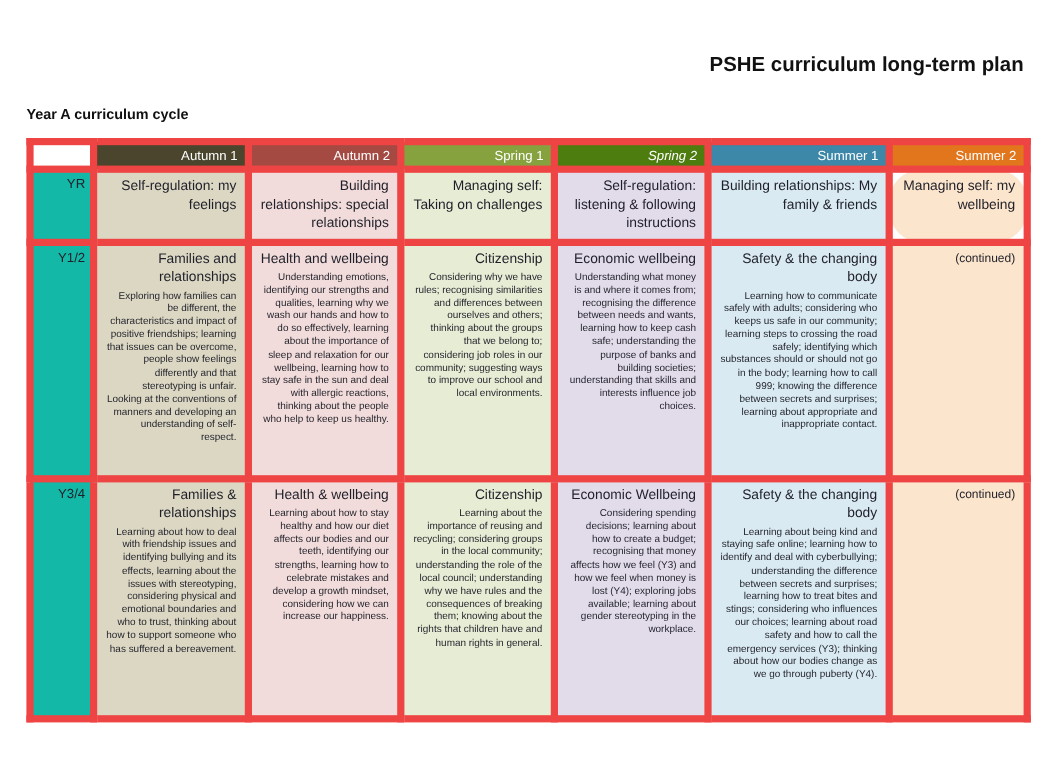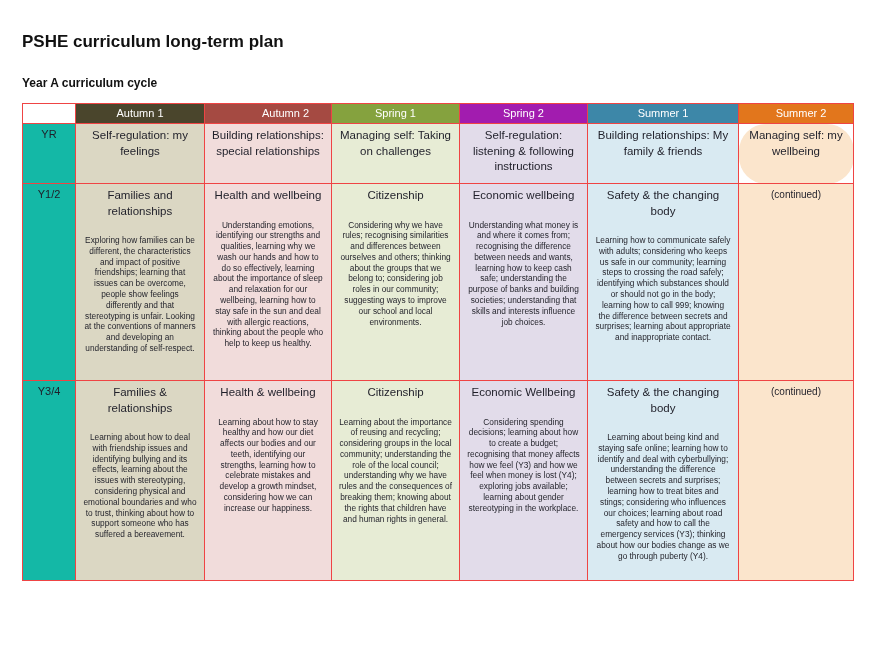--- a/index.html
+++ b/index.html
@@ -18,54 +18,54 @@
   .shield { width: 40px; height: 48px; flex: 0 0 auto; }
   .logo-text .school-name {
     font-size: 19px; font-weight: bold; letter-spacing: 0.5px;
     color: #3b4b9c; line-height: 1.1;
   }
   .logo-text .motto {
     font-size: 12.5px; color: #6e6e6e; line-height: 1.2; margin-top: 1px;
   }
 
   
-  .doc-title { margin-top: 22px; font-size: 17px; font-weight: bold; color: #111; }
+  .doc-title { margin-top: 34px; font-size: 17px; font-weight: bold; color: #111; text-align: right; }
   .cycle-title { margin-top: 24px; font-size: 12px; font-weight: bold; color: #111; }
 
   
   table.plan {
     margin-top: 13px;
     border-collapse: collapse;
     table-layout: fixed;
     width: 831px;
   }
   table.plan th, table.plan td {
-    border: 1px solid #ef4444;
+    border: 6px solid #ef4444;
     vertical-align: top;
-    text-align: center;
+    text-align: right;
   }
   th.corner { border: none; background: #fff; }
   th.term {
     color: #ffffff;
     font-weight: normal;
     font-size: 11px;
     padding: 3px 6px 2px 6px;
     height: 20px;
   }
   td.rowlabel {
     background: #14b8a6;
     font-size: 11px;
     padding: 4px 4px;
   }
   td.cell { padding: 4px 7px 4px 7px; }
   .cell-title { font-size: 11.5px; line-height: 1.35; color: #1f1f29; }
   .cell-note  { font-size: 10px;  line-height: 1.3;  color: #1f1f29; }
   .cell-body  {
     font-size: 8.3px; line-height: 1.3; color: #26262e;
-    margin-top: 16px;
+    margin-top: 1px;
   }
   .cell-body:empty, .cell-title:empty, .cell-note:empty { display: none; }
   tr.row-yr  td { height: 60px; }
   tr.row-y12 td { height: 197px; }
   tr.row-y34 td { height: 200px; }
 </style>
 </head>
 <body>
 
 <div class="page">
@@ -83,21 +83,21 @@
         <col style="width:128px">
         <col style="width:151px">
         <col style="width:115px">
     </colgroup>
     <tbody>
         <tr>
       <th class="corner"></th>
       <th class="term" style="background-color: rgb(74, 69, 44);">Autumn 1</th>
       <th class="term" style="background-color: rgb(165, 74, 66); padding-left: 41px;">Autumn 2</th>
       <th class="term" style="background-color: rgb(133, 162, 62);">Spring 1</th>
-      <th class="term" style="background-color: #a21caf;">Spring 2</th>
+      <th class="term" style="background-color: #4d7c0f; font-style: italic;">Spring 2</th>
       <th class="term" style="background-color: rgb(61, 135, 168);">Summer 1</th>
       <th class="term" style="background-color: rgb(226, 118, 28); padding-left: 16px;">Summer 2</th>
     </tr>
 
     <tr class="row-yr">
       <td class="rowlabel">YR</td>
       <td class="cell" style="background-color: rgb(219, 215, 195);">
         <div class="cell-title">Self-regulation: my feelings</div>
       </td>
       <td class="cell" style="background-color: rgb(241, 220, 219);">

